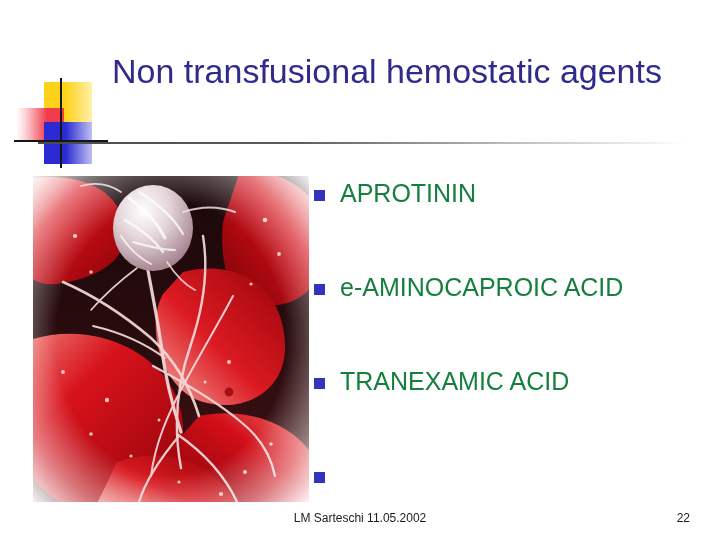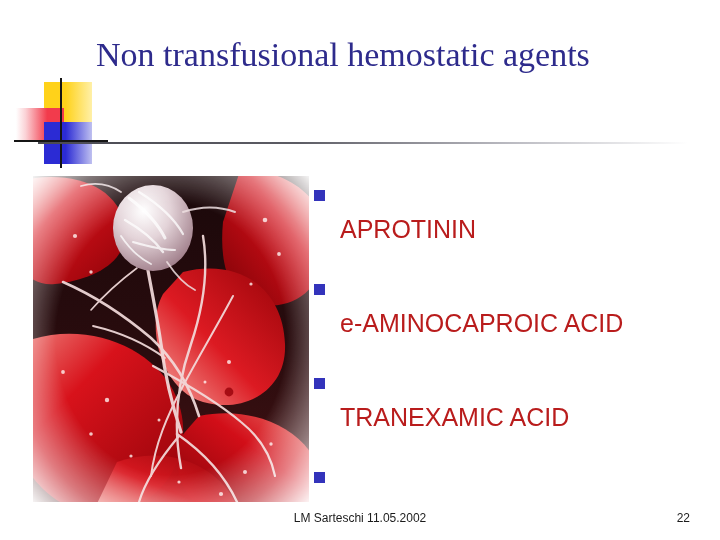--- a/index.html
+++ b/index.html
@@ -20,28 +20,28 @@
   }
 
   
   #title-block {
     position: absolute;
     left: 96px;
     top: 34px;
     width: 600px;
   }
   #slide-title {
-    font-family: Liberation Serif, serif;
+    font-family: Liberation Sans, sans-serif;
     font-size: 34px;
     line-height: 42px;
     font-weight: 400;
     color: #2E2B8C;
     letter-spacing: 0px;
     white-space: pre-wrap;
-    margin: 0;
+    margin: 16px;
   }
 
   
   #title-rule {
     position: absolute;
     left: 38px;
     top: 142px;
     width: 650px;
     height: 2px;
     background: linear-gradient(to right, #4a4a52 0%, #5c5c64 40%, #b9b9c0 72%, #ffffff 100%);
@@ -128,23 +128,22 @@
     height: 11px;
     background: #3333BB;
     margin-top: 12px;
     margin-right: 15px;
   }
   .bullet-text {
     flex: 1 1 auto;
     font-family: "Liberation Sans", sans-serif;
     font-size: 25px;
     line-height: 30px;
-    color: #b91c1c;
+    color: #15803d;
     white-space: nowrap;
-    margin-top: 36px;
   }
 
   
   #footer-author {
     position: absolute;
     left: 0;
     top: 511px;
     width: 720px;
     text-align: center;
     font-family: "Liberation Sans", sans-serif;

